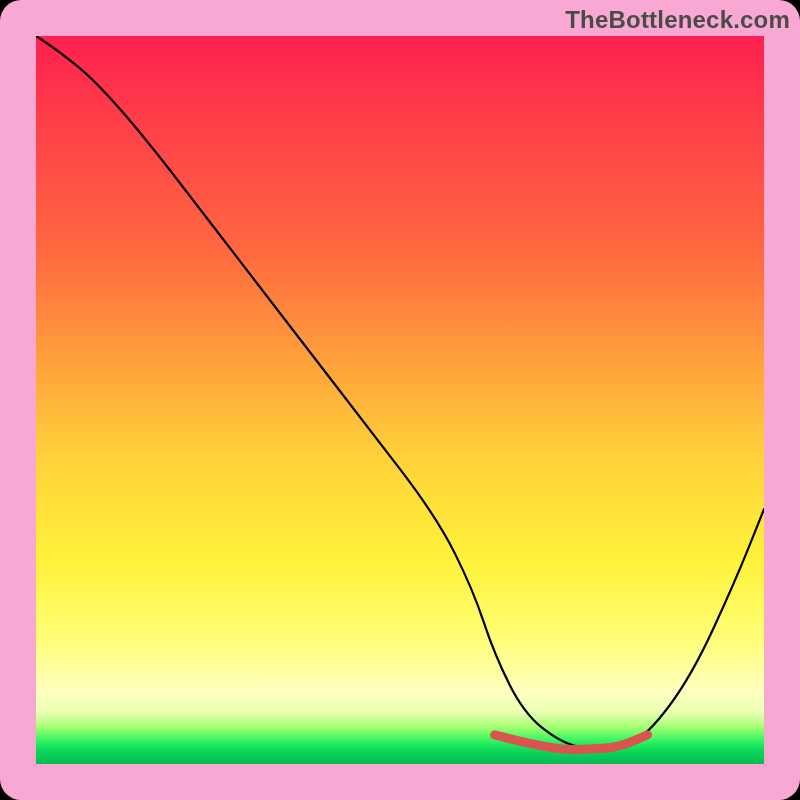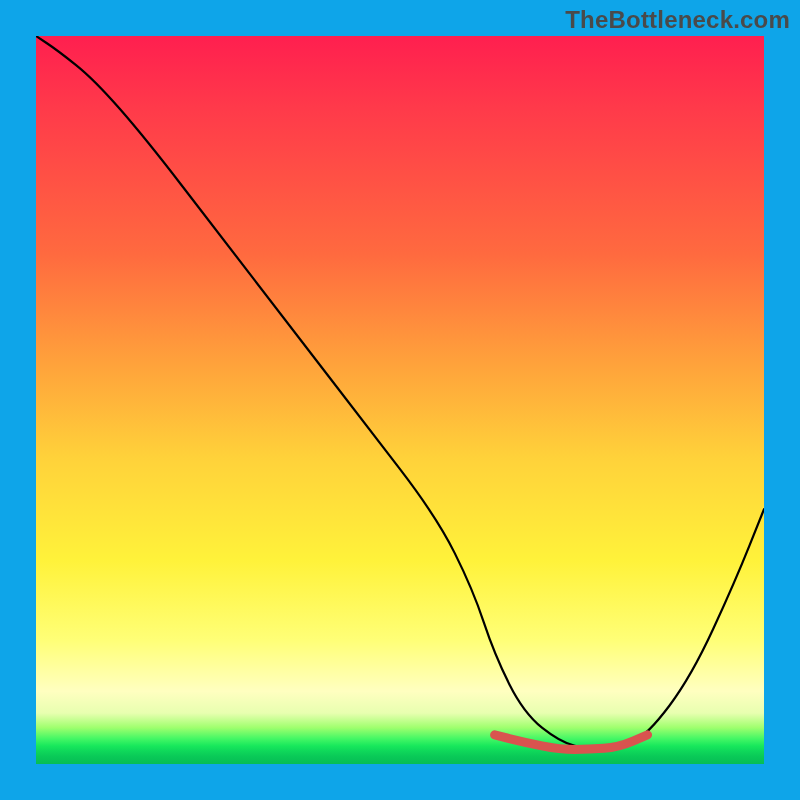--- a/index.html
+++ b/index.html
@@ -8,21 +8,22 @@
     width: 800px;
     height: 800px;
     background: #000;
     overflow: hidden;
     font-family: Arial, Helvetica, sans-serif;
   }
   .frame {
     position: relative;
     width: 800px;
     height: 800px;
-    background: #0ea5e9;
+    background: #f9a8d4;
+    border-radius: 21px;
   }
   .watermark {
     position: absolute;
     top: 6px;
     right: 10px;
     color: #4a4a4a;
     font-size: 24px;
     font-weight: 600;
     letter-spacing: 0.2px;
     z-index: 5;

